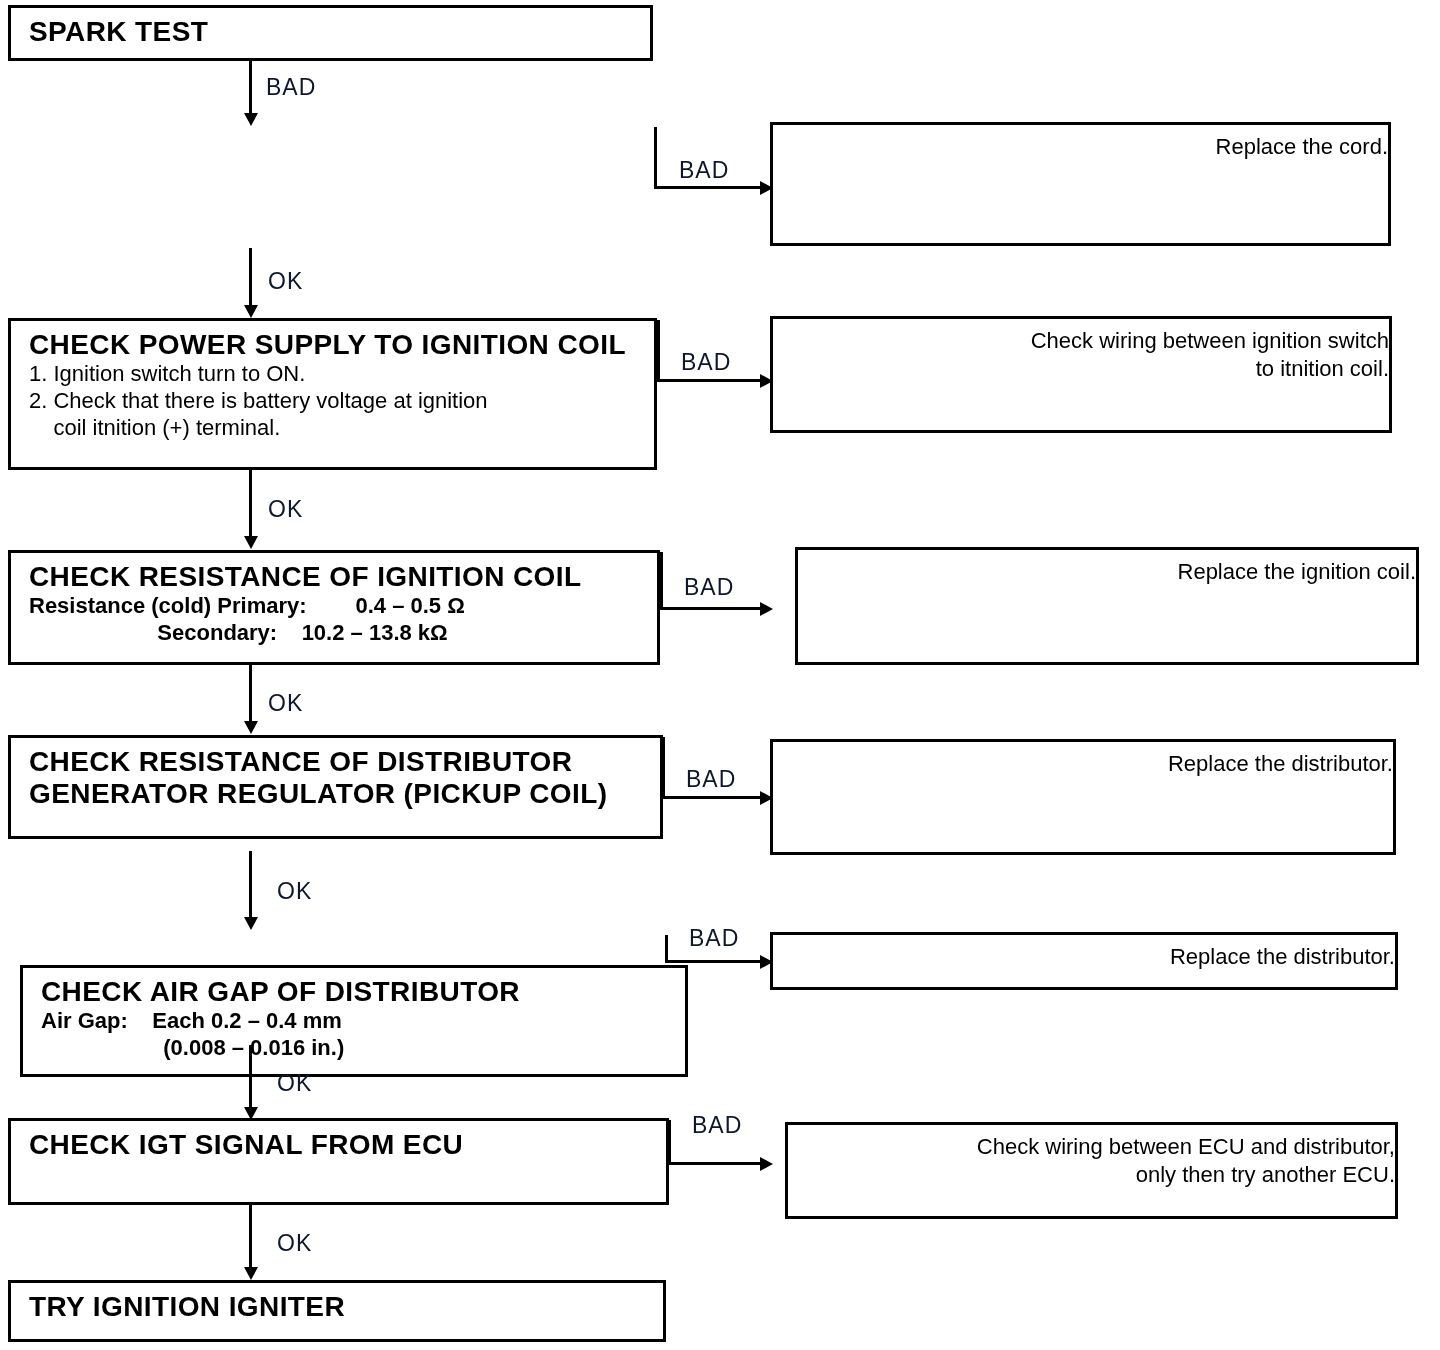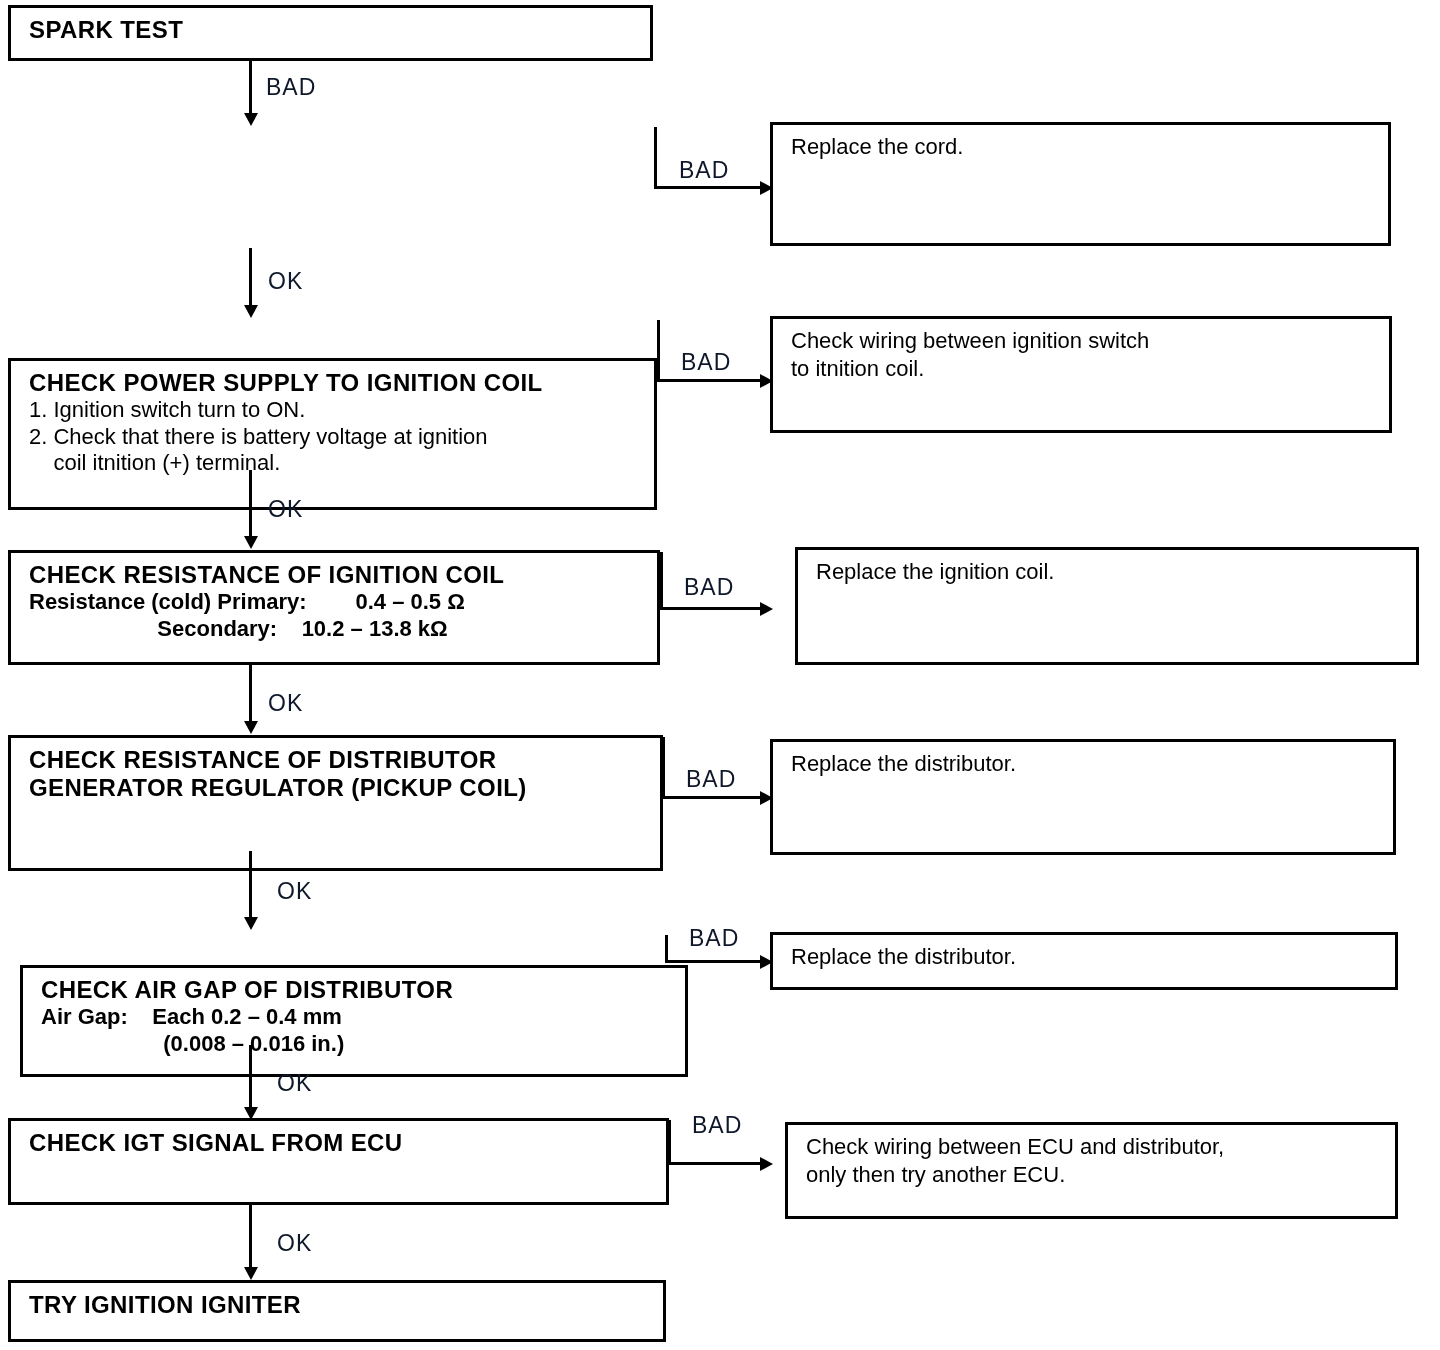--- a/index.html
+++ b/index.html
@@ -20,37 +20,38 @@
     position: absolute;
     box-sizing: border-box;
     border: 3px solid #000;
     background: #fff;
   }
   .box-inner {
     padding: 8px 0 0 18px;
   }
   .ttl {
     font-weight: bold;
-    font-size: 24px;
+    font-size: 28px;
     letter-spacing: 0.4px;
     line-height: 1.16;
     white-space: pre-line;
   }
   .sub {
     font-size: 22px;
     line-height: 1.22;
     white-space: pre;
   }
   .sub.bold {
     font-weight: bold;
   }
   .rbox-text {
     font-size: 22px;
     line-height: 1.28;
     white-space: pre-line;
+    text-align: right;
   }
   
   .vline {
     position: absolute;
     width: 3px;
     background: #000;
   }
   .hline {
     position: absolute;
     height: 3px;
@@ -104,21 +105,21 @@
   <div class="box" style="left:770px; top:122px; width:621px; height:124px;">
     <div class="box-inner">
       <div class="rbox-text">Replace the cord.</div>
     </div>
   </div>
 
   <div class="vline" style="left:249px; top:248px; height:65px;"></div>
   <div class="arrow-down" style="left:244px; top:305px;"></div>
   <div class="edge-label" style="left:268px; top:268px;">OK</div>
 
-  <div class="box" style="left:8px; top:318px; width:649px; height:152px;margin-top:40px;">
+  <div class="box" style="left:8px; top:318px; width:649px; height:152px;">
     <div class="box-inner">
       <div class="ttl">CHECK POWER SUPPLY TO IGNITION COIL</div>
       <div class="sub">1. Ignition switch turn to ON.</div>
       <div class="sub">2. Check that there is battery voltage at ignition</div>
       <div class="sub">    coil itnition (+) terminal.</div>
     </div>
   </div>
 
   <div class="vline" style="left:657px; top:320px; height:62px;"></div>
   <div class="hline" style="left:657px; top:379px; width:107px;"></div>
@@ -152,21 +153,21 @@
   <div class="box" style="left:795px; top:547px; width:624px; height:118px;">
     <div class="box-inner">
       <div class="rbox-text">Replace the ignition coil.</div>
     </div>
   </div>
 
   <div class="vline" style="left:249px; top:665px; height:62px;"></div>
   <div class="arrow-down" style="left:244px; top:721px;"></div>
   <div class="edge-label" style="left:268px; top:690px;">OK</div>
 
-  <div class="box" style="left:8px; top:735px; width:655px; height:136px;">
+  <div class="box" style="left:8px; top:735px; width:655px; height:104px;">
     <div class="box-inner">
       <div class="ttl">CHECK RESISTANCE OF DISTRIBUTOR
 GENERATOR REGULATOR (PICKUP COIL)</div>
     </div>
   </div>
 
   <div class="vline" style="left:662px; top:737px; height:62px;"></div>
   <div class="hline" style="left:662px; top:796px; width:102px;"></div>
   <div class="arrow-right" style="left:760px; top:791px;"></div>
   <div class="edge-label" style="left:686px; top:766px;">BAD</div>

